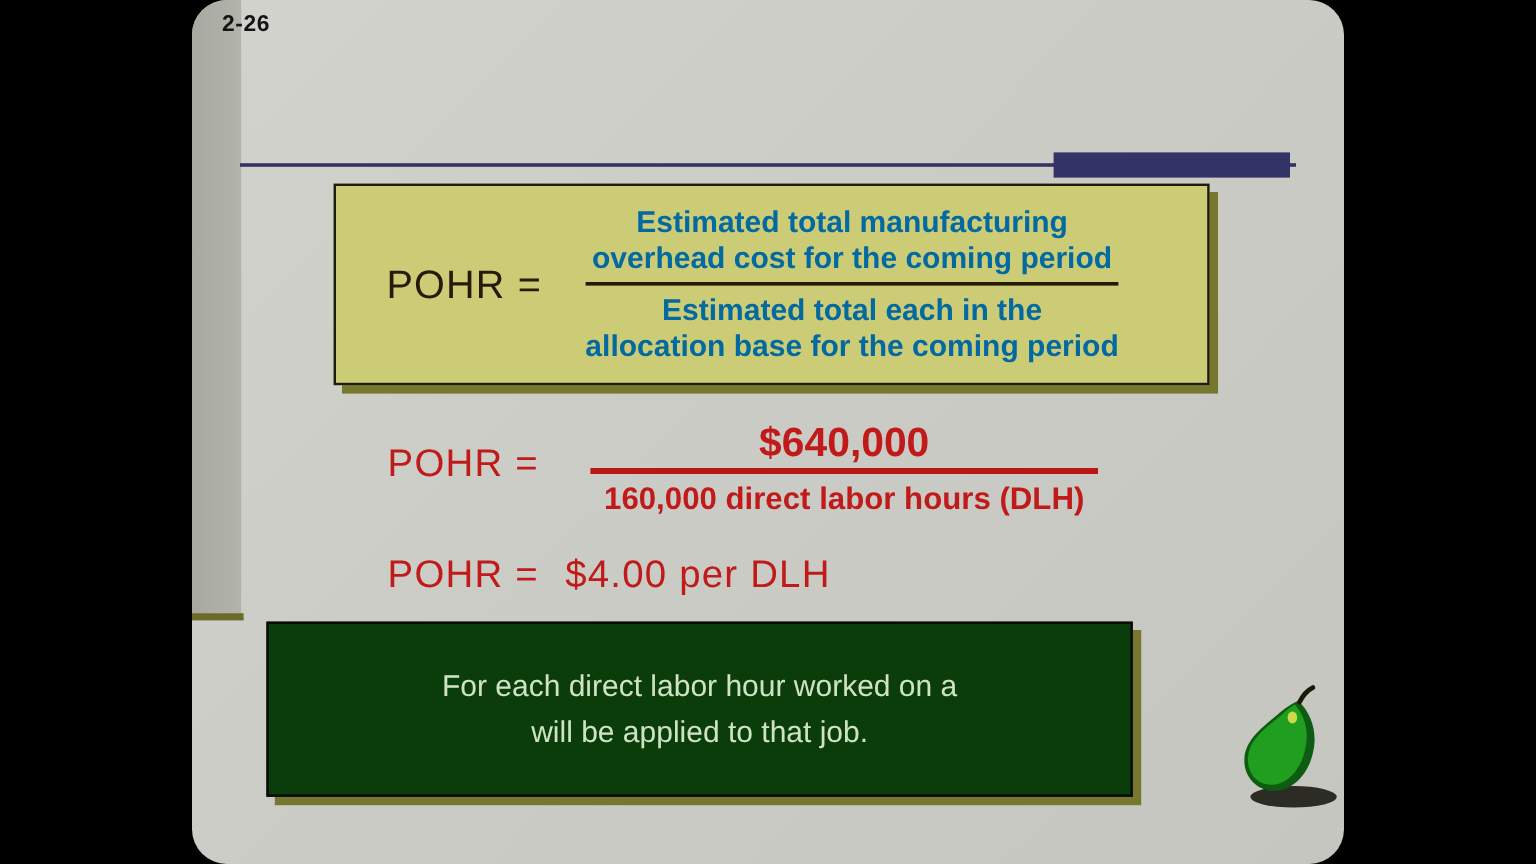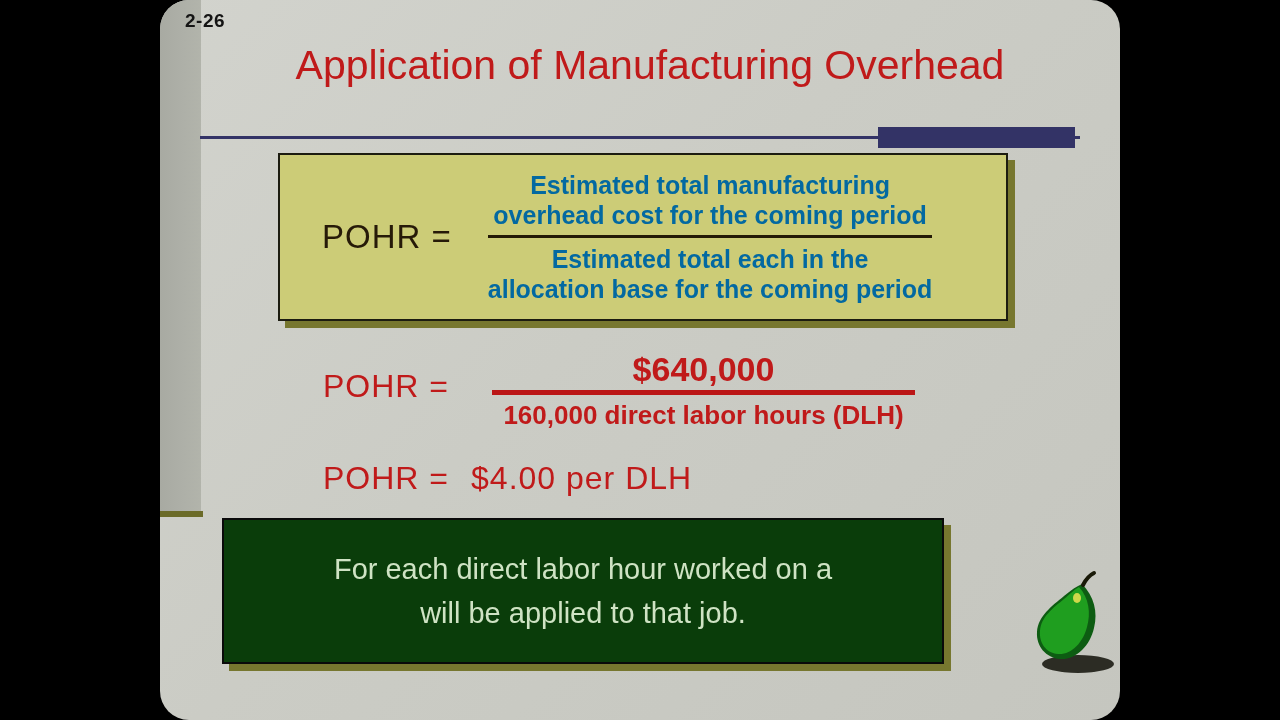--- a/index.html
+++ b/index.html
@@ -203,21 +203,21 @@
     background: #0a3d0a;
     border: 2px solid #0a0a0a;
     box-shadow: 7px 7px 0 #77772f;
     box-sizing: border-box;
     display: flex;
     align-items: center;
     justify-content: center;
   }
   .callout-text {
     color: #cfe3c4;
-    font-size: 29px;
+    font-size: 25px;
     line-height: 1.52;
     text-align: center;
     padding: 0 14px;
   }
 
   
   .pear {
     position: absolute;
     left: 860px;
     top: 570px;
@@ -244,21 +244,20 @@
 
 <div id="screen">
 
   <div id="slide">
 
     <div class="left-band"></div>
     <div class="left-band-foot"></div>
 
     <div class="slide-number">2-26</div>
 
-    <div class="slide-title">Application of Manufacturing Overhead</div>
 
     <div class="header-rule"></div>
     <div class="header-block"></div>
 
     <div class="formula-box">
       <div class="formula-inner">
         <div class="formula-lhs">POHR  =</div>
         <div class="formula-frac">
           <div class="frac-num">Estimated total manufacturing</div>
           <div class="frac-num">overhead cost for the coming period</div>

